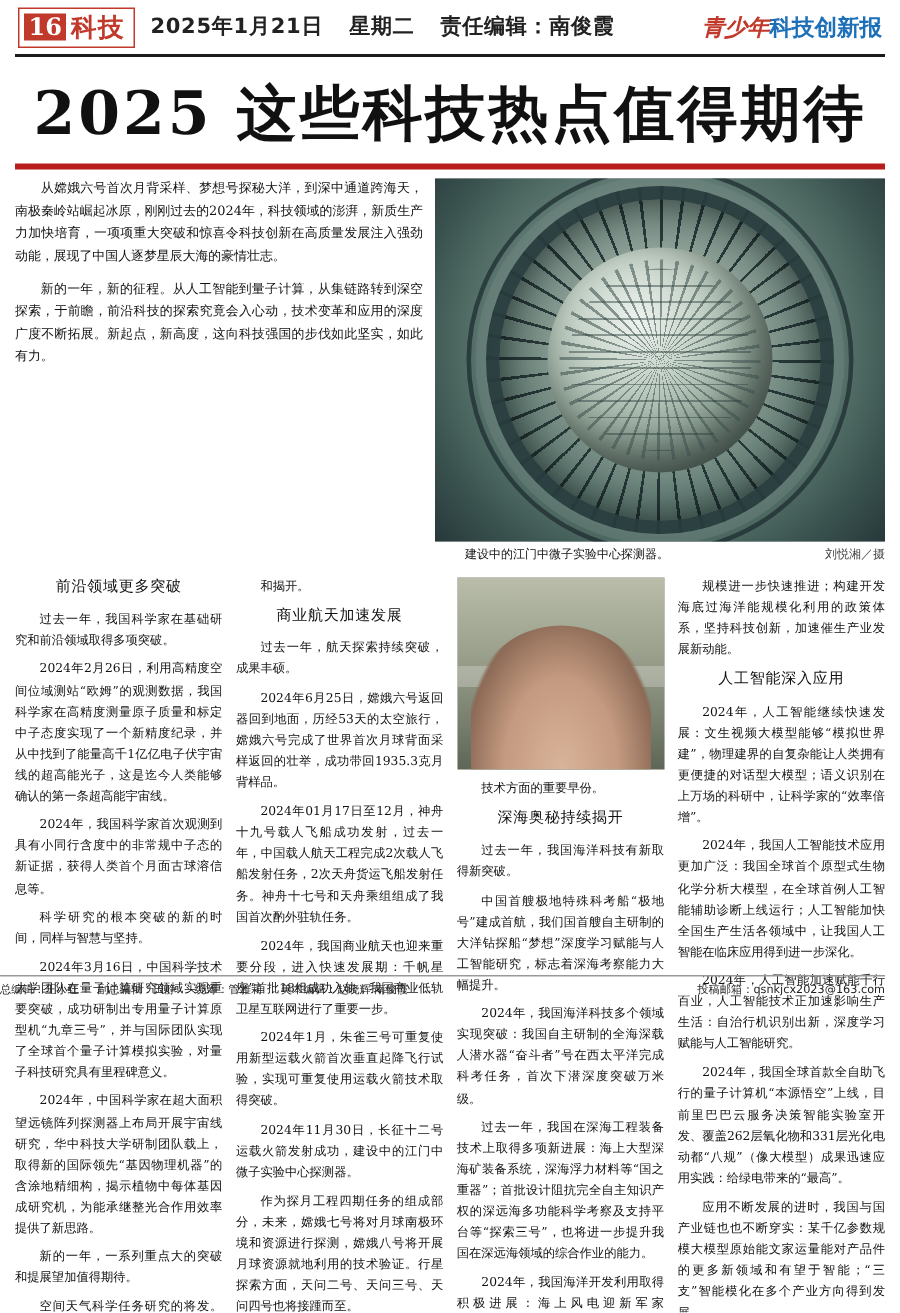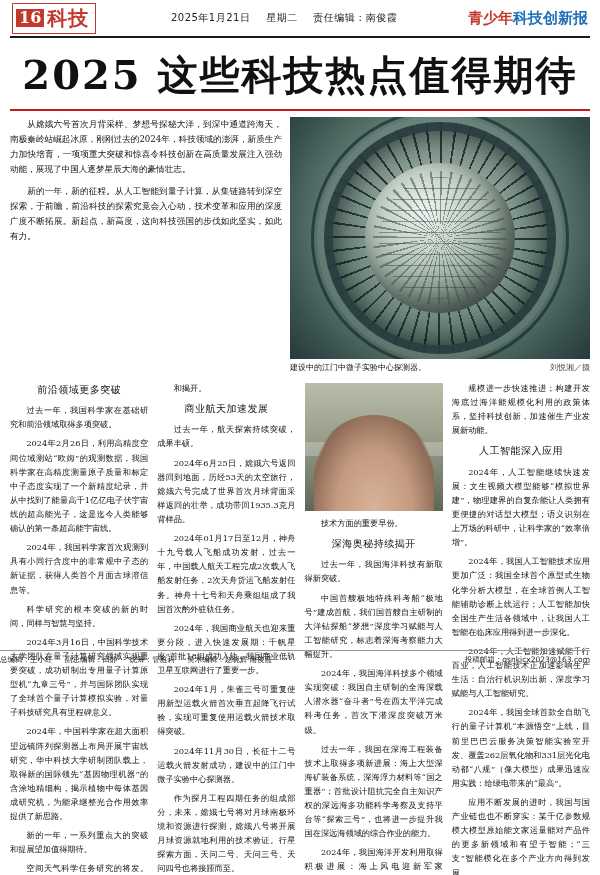--- a/index.html
+++ b/index.html
@@ -26,47 +26,47 @@
     padding:1px 3px;
     margin-right:4px;
   }
   .folio-num{
     background:#c0392b;color:#fff;
     font-size:16px;font-weight:bold;
     padding:0px 3px;line-height:18px;
     font-family:"DejaVu Serif","Liberation Serif",serif;
   }
   .folio-label{
-    color:#c0392b;font-size:20px;font-weight:bold;
+    color:#c0392b;font-size:17px;font-weight:bold;
     padding:0 3px;letter-spacing:1px;
   }
   .mast-center{
-    flex:1;text-align:center;font-size:10px;color:#222;letter-spacing:.5px;
+    flex:1;text-align:left;font-size:14px;color:#222;letter-spacing:.5px;font-weight:bold;
   }
   .mast-center span{margin:0 6px;}
   .brand{
     text-align:right;
     font-size:15px;font-weight:bold;
     color:#1d6fb8;
     letter-spacing:0px;
     font-family:"DejaVu Serif","Liberation Serif",serif;
     white-space:nowrap;
   }
-  .brand .b-red{color:#c0392b;}
+  .brand .b-red{color:#c0392b;font-style:italic;}
 
   
   .headline{
     text-align:center;
     font-family:"DejaVu Serif","Liberation Serif",serif;
     font-weight:bold;
     font-size:40px;
     letter-spacing:2px;
     color:#111;
     padding:10px 0 6px;
-    border-bottom:2px solid #b91c1c;
+    border-bottom:4px solid #b91c1c;
   }
 
   
   .lead-row{display:flex;gap:8px;padding-top:6px;}
   .lead-text{
     width:272px;
     font-size:8.6px;
     line-height:1.75;
     text-align:justify;
     color:#111;
@@ -112,21 +112,21 @@
     background:repeating-conic-gradient(from 0deg, rgba(25,40,42,.85) 0deg 1.2deg, rgba(255,255,255,0) 1.2deg 7.5deg);
     -webkit-mask:radial-gradient(circle, transparent 0 72px, #000 74px 116px, transparent 117px);
             mask:radial-gradient(circle, transparent 0 72px, #000 74px 116px, transparent 117px);
   }
   .photo .frame-out{
     position:absolute;left:50%;top:50%;transform:translate(-50%,-50%);
     width:252px;height:252px;border-radius:50%;
     border:3px solid rgba(30,45,48,.75);
   }
   .photo-caption{
-    font-size:8px;color:#111;padding-top:3px;display:flex;justify-content:space-between;
+    font-size:8px;color:#111;padding-top:3px;display:flex;justify-content:space-between;margin-left:20px;
   }
   .photo-caption .credit{color:#444;}
 
   
   .cols{
     display:flex;gap:9px;
     padding-top:8px;
   }
   .col{
     width:139px;

